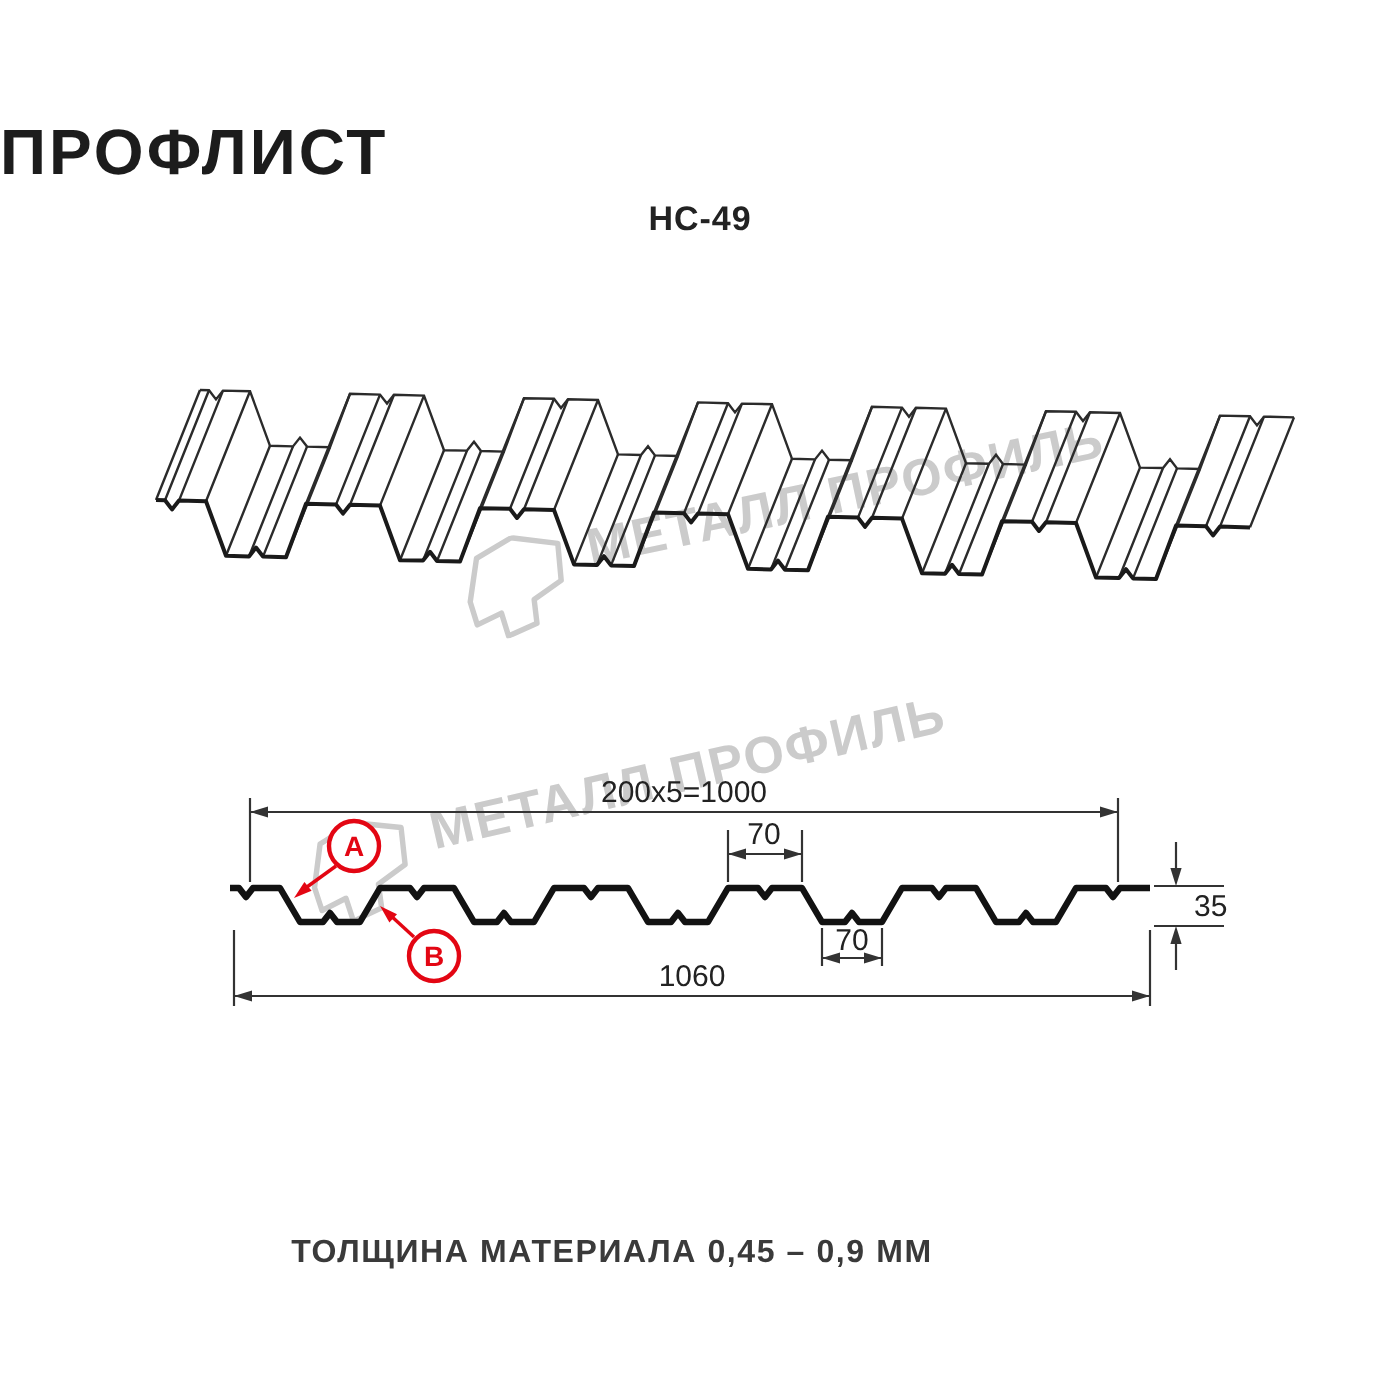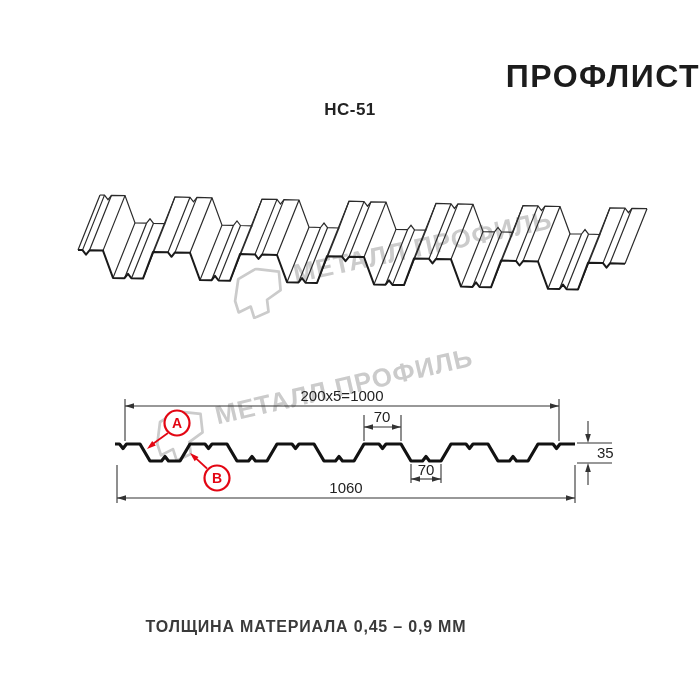--- a/index.html
+++ b/index.html
@@ -1,18 +1,18 @@
 <!DOCTYPE html>
 <html><head>
 <meta charset="utf-8">
 <style>
   html,body{margin:0;padding:0;background:#fff;}
   .page{position:relative;width:700px;height:700px;background:#ffffff;overflow:hidden;
         font-family:"Liberation Sans",sans-serif;}
-  .title{position:absolute;left:0;top:58px;width:700px;text-align:right;
+  .title{position:absolute;left:0;top:58px;width:700px;text-align:left;
          font-size:32px;font-weight:800;letter-spacing:1.5px;color:#1c1c1c;}
   .subtitle{position:absolute;left:0;top:100px;width:700px;text-align:center;
             font-size:17px;font-weight:700;letter-spacing:.5px;color:#222;}
   .footer{position:absolute;left:0;top:618px;width:612px;text-align:center;
           font-size:16px;font-weight:600;letter-spacing:.8px;color:#3a3a3a;}
   .watermark{position:absolute;display:flex;align-items:center;gap:10px;
              color:#cbcbcb;font-weight:700;font-size:26px;letter-spacing:1px;
              white-space:nowrap;}
   .wm-logo{width:58px;height:50px;margin-top:22px;flex:0 0 auto;}
   .wm1{left:228px;top:252px;transform:rotate(-12deg);transform-origin:0 40px;}
@@ -28,21 +28,21 @@
   .red-g circle{fill:#ffffff;stroke:#e30613;stroke-width:2.2px;}
   .red-g polygon{fill:#e30613;stroke:none;}
   .red-g text{font:bold 14px "Liberation Sans",sans-serif;fill:#e30613;}
 </style>
 </head>
 <body>
 
 <div class="page">
 
   <div class="title">ПРОФЛИСТ</div>
-  <div class="subtitle">НС-51</div>
+  <div class="subtitle">НС-49</div>
 
   <div class="watermark wm1">
     <svg class="wm-logo" viewBox="0 0 100 92">
       <path d="M6 52 L20 14 L55 2 L96 16 L92 50 L64 62 L62 84 L34 90 L32 68 L8 74 Z" fill="none" stroke="#cbcbcb" stroke-width="5" stroke-linejoin="round"></path>
     </svg>
     <span>МЕТАЛЛ ПРОФИЛЬ</span>
   </div>
 
   <div class="watermark wm2">
     <svg class="wm-logo" viewBox="0 0 100 92">

